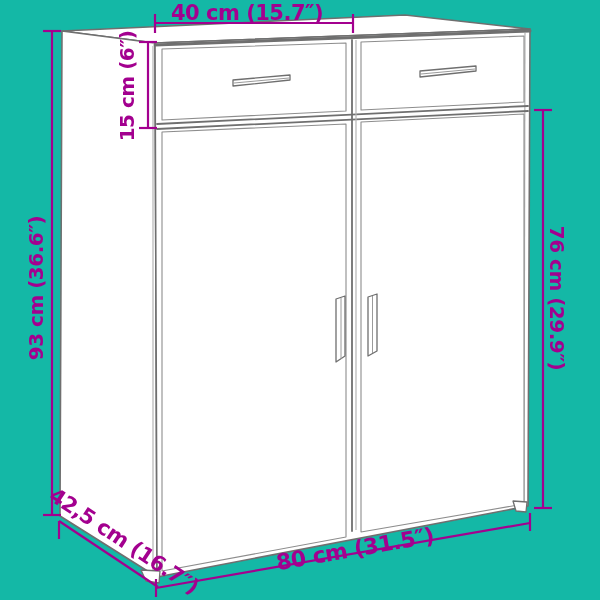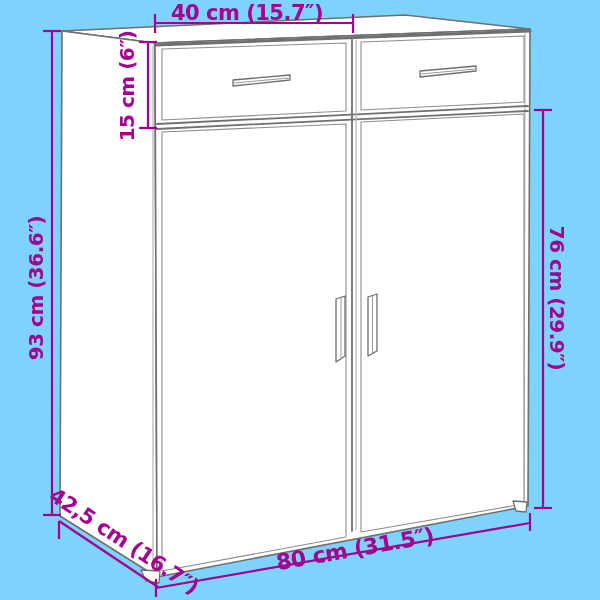--- a/index.html
+++ b/index.html
@@ -1,19 +1,19 @@
 <!DOCTYPE html>
 <html><head>
 <meta charset="utf-8">
 <style>
   html,body{margin:0;padding:0;background:#ffffff;}
   .stage{
     position:relative;
     width:600px;height:600px;
-    background:#7dd3fc;
+    background:#14b8a6;
     overflow:hidden;
     font-family:"DejaVu Sans","Liberation Sans",sans-serif;
   }
   svg{position:absolute;top:0;left:0;}
   
   .face{fill:#ffffff;stroke:#6f6f6f;stroke-width:1.6;stroke-linejoin:round;}
   .edge-thick{stroke:#6f6f6f;stroke-width:3;fill:none;stroke-linecap:round;}
   .edge{stroke:#6f6f6f;stroke-width:1.8;fill:none;stroke-linecap:round;}
   .edge-light{stroke:#b5b5b5;stroke-width:1.2;fill:none;}
   .panel{fill:#ffffff;stroke:#8d8d8d;stroke-width:1.1;stroke-linejoin:round;}

